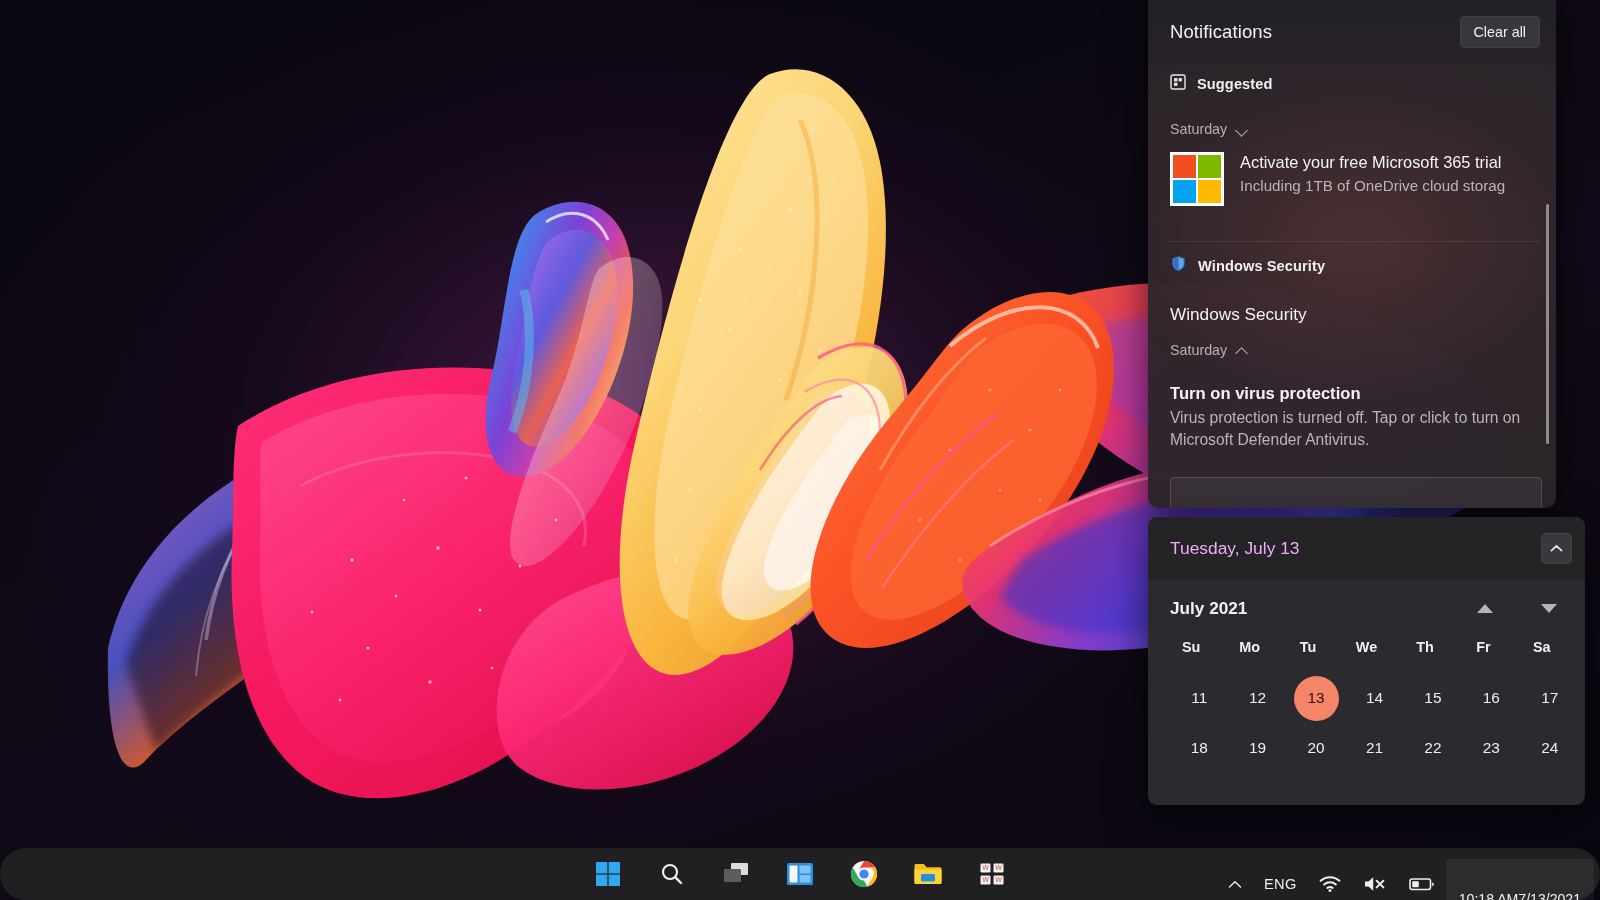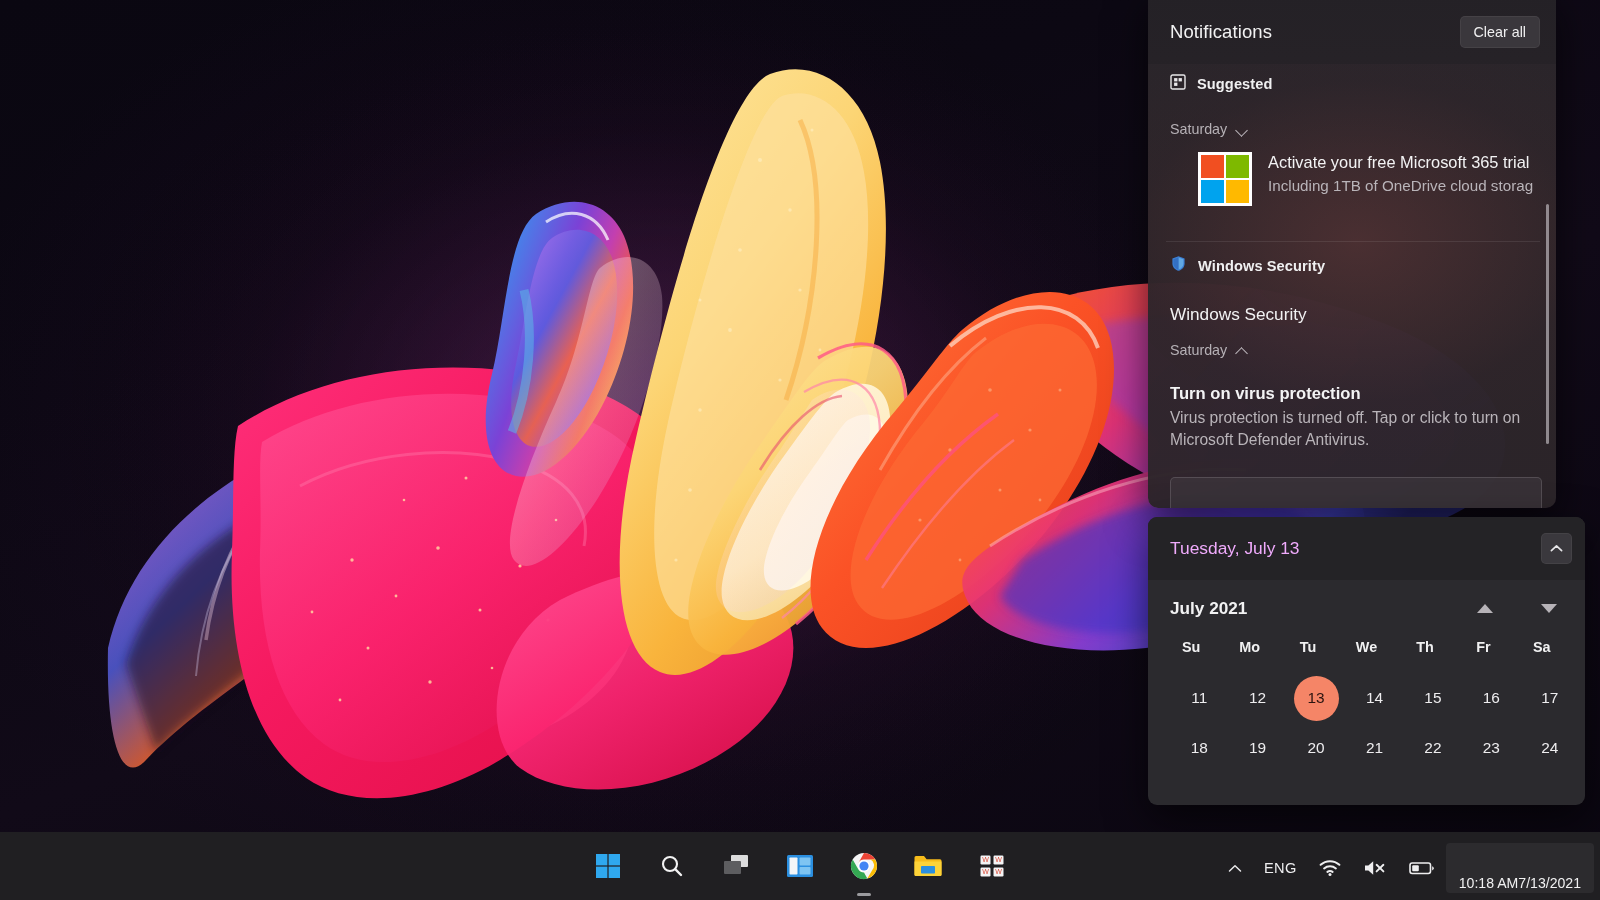--- a/index.html
+++ b/index.html
@@ -50,21 +50,21 @@
   .daybar{ display:flex; align-items:center; gap:9px; padding-left:22px; }
   .daybar .d{ color:#b6b1b6; font-size:14.3px; }
   .chev{ width:14px; height:9px; position:relative; cursor:pointer; }
   .chev::before{
     content:""; position:absolute; left:1px; top:1px; width:8px; height:8px;
     border-left:1.6px solid #bdb8bd; border-bottom:1.6px solid #bdb8bd;
     transform:rotate(-45deg);
   }
   .chev.up::before{ transform:rotate(135deg); top:3px; }
 
-  #card-365{ position:absolute; left:0; top:160px; width:100%; height:82px; padding:0 16px 0 22px; display:flex; gap:16px; align-items:flex-start;margin-left:28px; }
+  #card-365{ position:absolute; left:0; top:160px; width:100%; height:82px; padding:0 16px 0 22px; display:flex; gap:16px; align-items:flex-start; }
   #ms-logo{ width:54px; height:54px; background:#fff; padding:3px; display:grid; grid-template-columns:1fr 1fr; grid-template-rows:1fr 1fr; gap:2.5px; flex:none; }
   #ms-logo i{ display:block; }
   #ms-logo i:nth-child(1){ background:#f14f21; }
   #ms-logo i:nth-child(2){ background:#7eb900; }
   #ms-logo i:nth-child(3){ background:#00a3ee; }
   #ms-logo i:nth-child(4){ background:#ffb900; }
   #t365-title{ color:#f3f3f4; font-size:16.4px; line-height:1.28; white-space:nowrap; }
   #t365-sub{ color:#b9b4b9; font-size:15.2px; line-height:1.3; margin-top:3px; white-space:nowrap; overflow:hidden; }
 
   #divider{ position:absolute; left:18px; top:249px; width:374px; height:1px; background:rgba(255,255,255,0.085); }
@@ -112,22 +112,22 @@
   #week1{ top:158px; } #week2{ top:208px; }
   .day{ height:46px; display:flex; align-items:center; justify-content:center; cursor:pointer; }
   .day span{ color:#eeedef; font-size:15.4px; }
   .day.today span{
     width:45px; height:45px; border-radius:50%; background:#f58567; color:#2a1410;
     display:flex; align-items:center; justify-content:center; font-size:15.4px;
   }
 
   
   #taskbar{
-    position:absolute; left:0; bottom:0; width:1600px; height:68px;
-    background:#201f22; display:flex; align-items:center; justify-content:center;
+    position:absolute; left:0; bottom:0; width:1600px; height:52px;
+    background:#201f22; display:flex; align-items:center; justify-content:center;border-radius:28px;
   }
   #tb-center{ display:flex; align-items:center; gap:24px; }
   .tbi{ width:40px; height:40px; display:flex; align-items:center; justify-content:center; cursor:pointer; position:relative; }
   .tbi.active::after{
     content:""; position:absolute; bottom:-10px; left:50%; transform:translateX(-50%);
     width:14px; height:3.5px; border-radius:2px; background:#9b9b9f;
   }
   #tray{ position:absolute; right:0; top:0; height:72px; display:flex; align-items:center; gap:0; padding-right:6px; }
   .tray-item{ display:flex; align-items:center; justify-content:center; height:46px; padding:0 11px; cursor:pointer; }
   #eng{ color:#eeeef0; font-size:14.6px; letter-spacing:.4px; }

